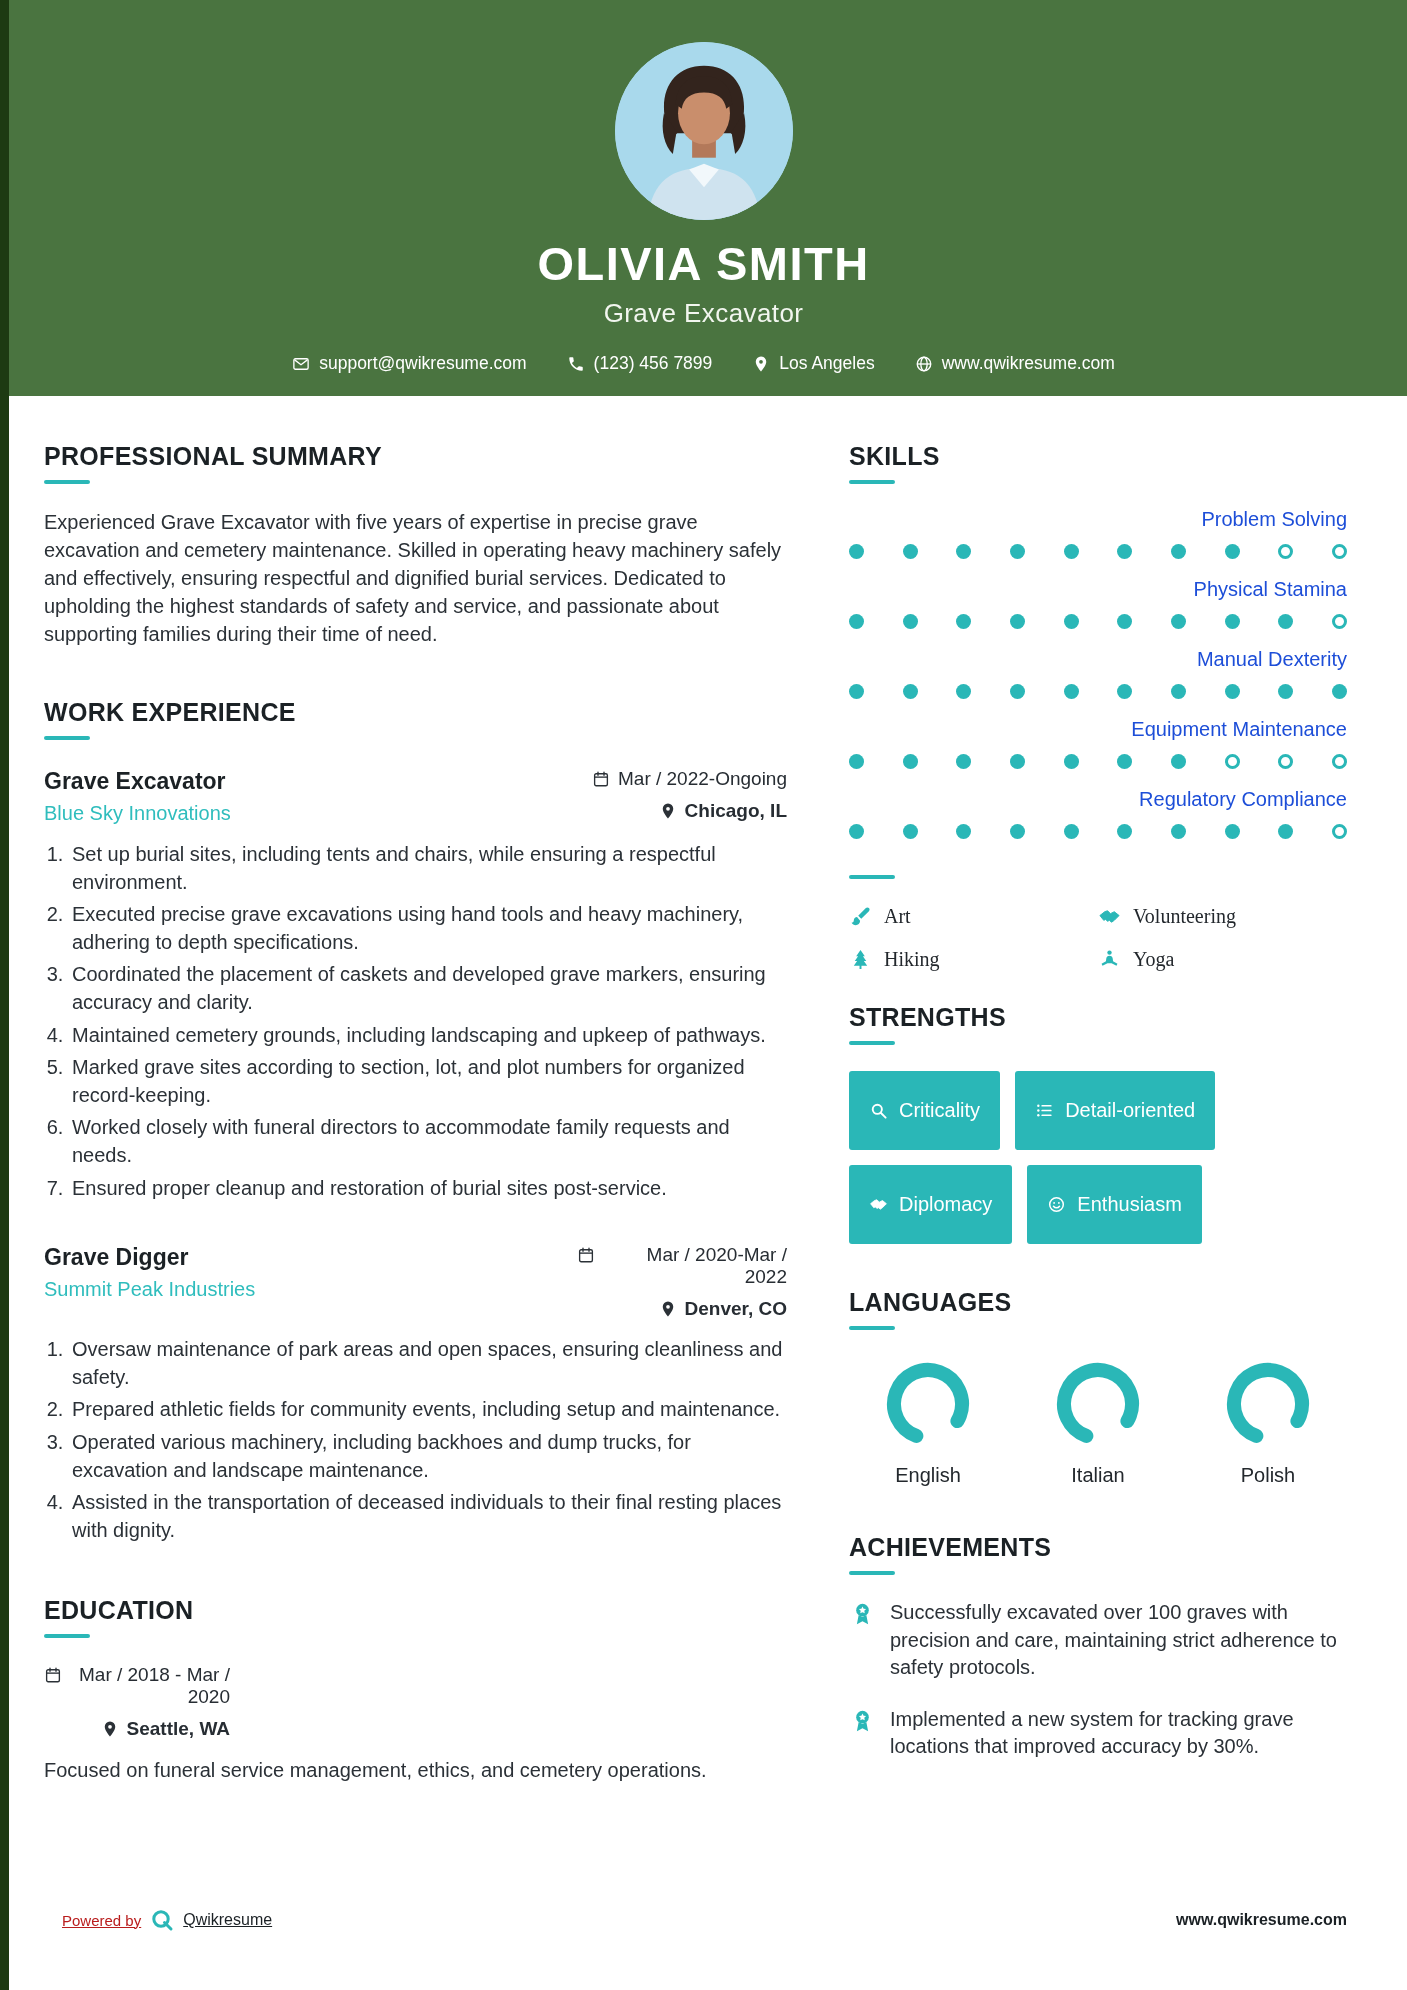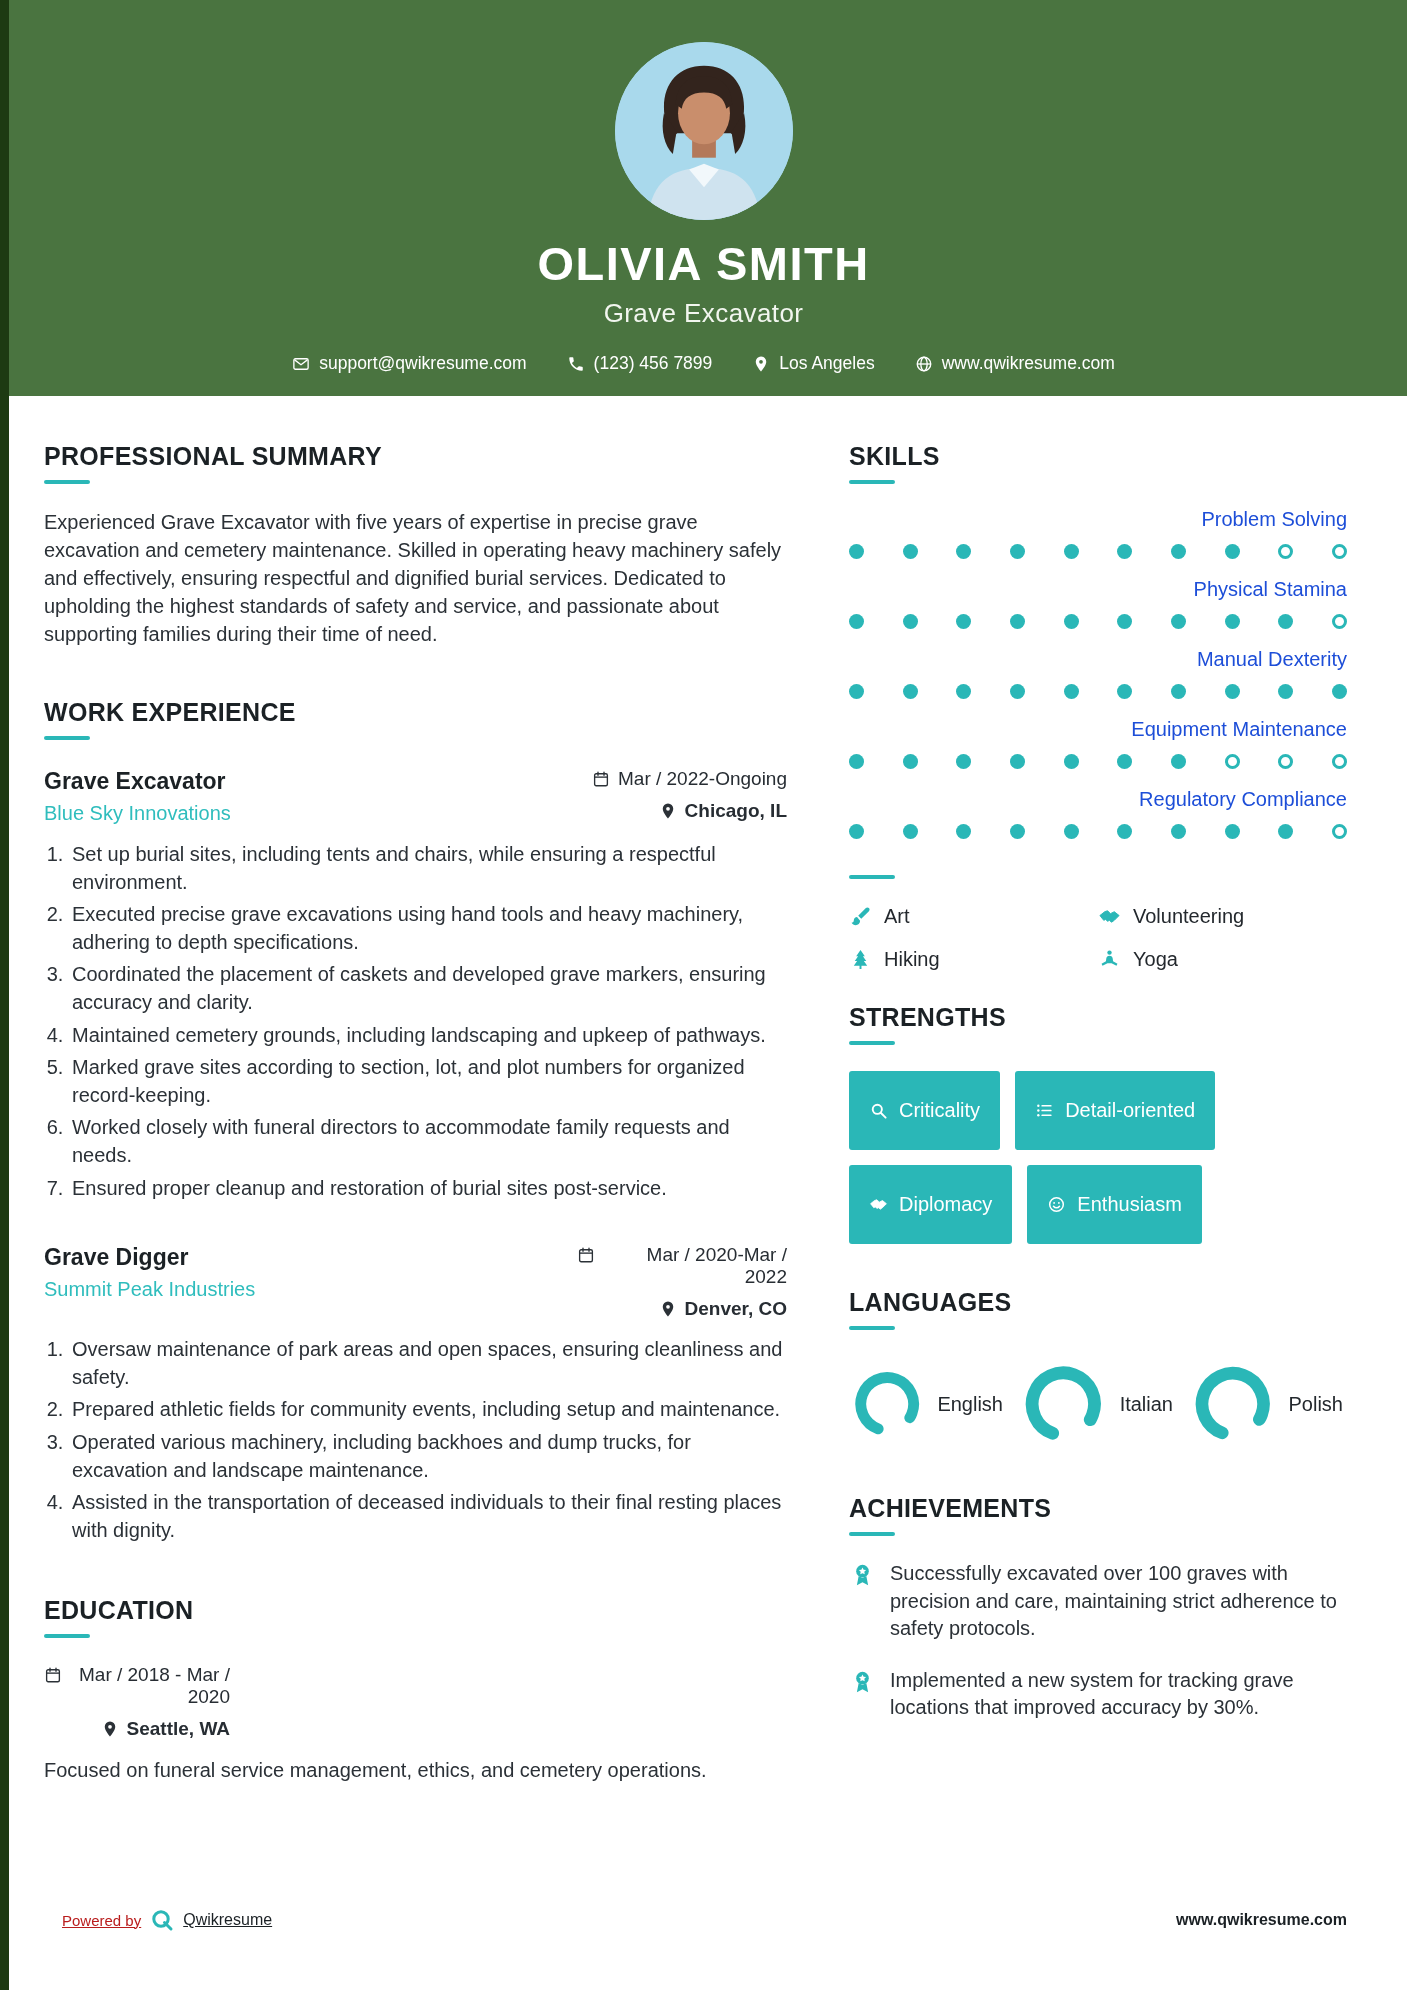--- a/index.html
+++ b/index.html
@@ -58,33 +58,33 @@
   .skills-list{ margin-top:24px; }
   .skill{ margin-bottom:19px; }
   .skill-name{ font-size:20px; color:#1d4ed8; margin-bottom:13px;text-align:right; }
   .skill-dots{ display:flex; justify-content:space-between; }
   .dot{ width:15px; height:15px; border-radius:50%; }
   .dot.filled{ background:var(--accent); }
   .dot.hollow{ border:3px solid var(--accent); background:#fff; }
 
   .section-interests{ margin-top:36px; }
   .interests-grid{ margin-top:26px; display:grid; grid-template-columns:1fr 1fr; row-gap:20px; }
-  .interest{ display:flex; align-items:center; gap:12px; font-size:20px; color:#23282d; }
+  .interest{ display:flex; align-items:center; gap:12px; font-size:20px; color:#23282d;font-family:Liberation Serif, serif; }
   .interest .icon{ font-size:23px; color:var(--accent); }
 
   .section-strengths{ margin-top:32px; }
   .strengths-wrap{ margin-top:26px; display:flex; flex-wrap:wrap; gap:15px; }
   .strength-btn{ display:inline-flex; align-items:center; gap:11px; background:var(--accent);
     color:#fff; font-size:20px; padding:28px 20px; border-radius:3px; border:none;
     font-family:inherit; }
   .strength-btn .icon{ font-size:19px; }
 
   .section-languages{ margin-top:44px; }
   .langs-row{ margin-top:30px; display:flex; justify-content:space-between; padding:0 4px; }
-  .lang{ display:flex; flex-direction:row; align-items:center; gap:16px; width:150px; }
+  .lang{ display:flex; flex-direction:column; align-items:center; gap:16px; width:150px; }
   .ring{ width:88px; height:88px; color:var(--accent); }
   .lang-label{ font-size:20px; color:#23282d; }
 
   .section-achievements{ margin-top:46px; }
   .ach-list{ margin-top:24px; }
   .ach{ display:flex; gap:14px; margin-top:24px; }
   .ach:first-child{ margin-top:0; }
   .ach .icon{ font-size:27px; color:var(--accent); flex-shrink:0; margin-top:1px; }
   .ach-text{ font-size:20px; line-height:1.38; }
 

